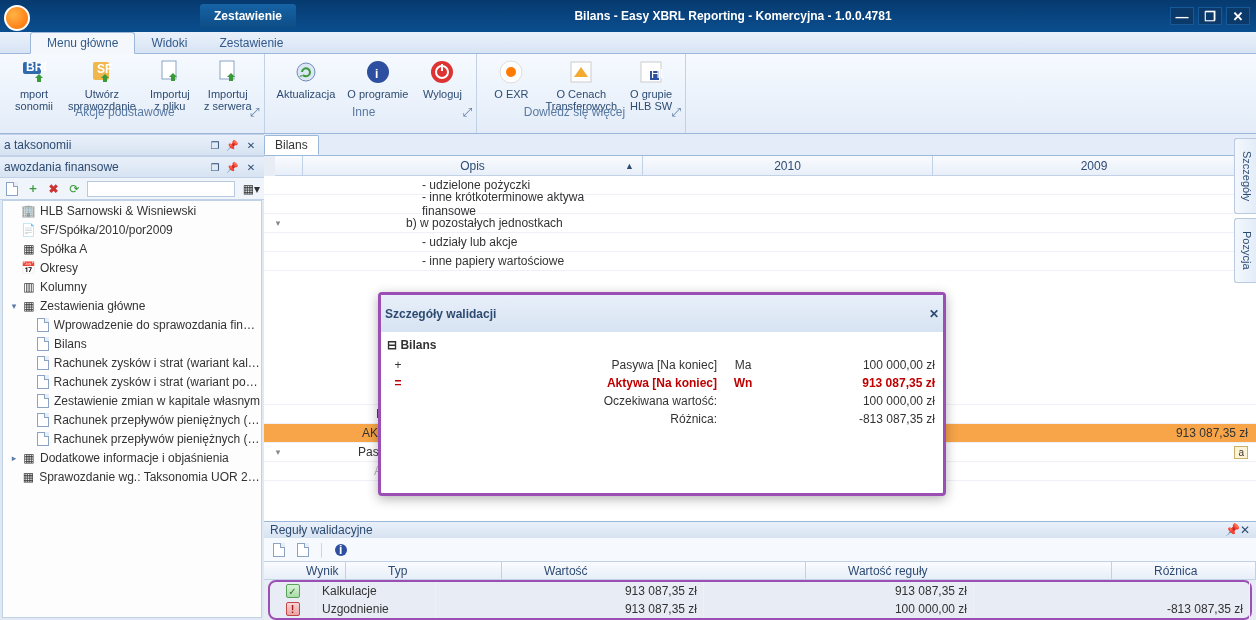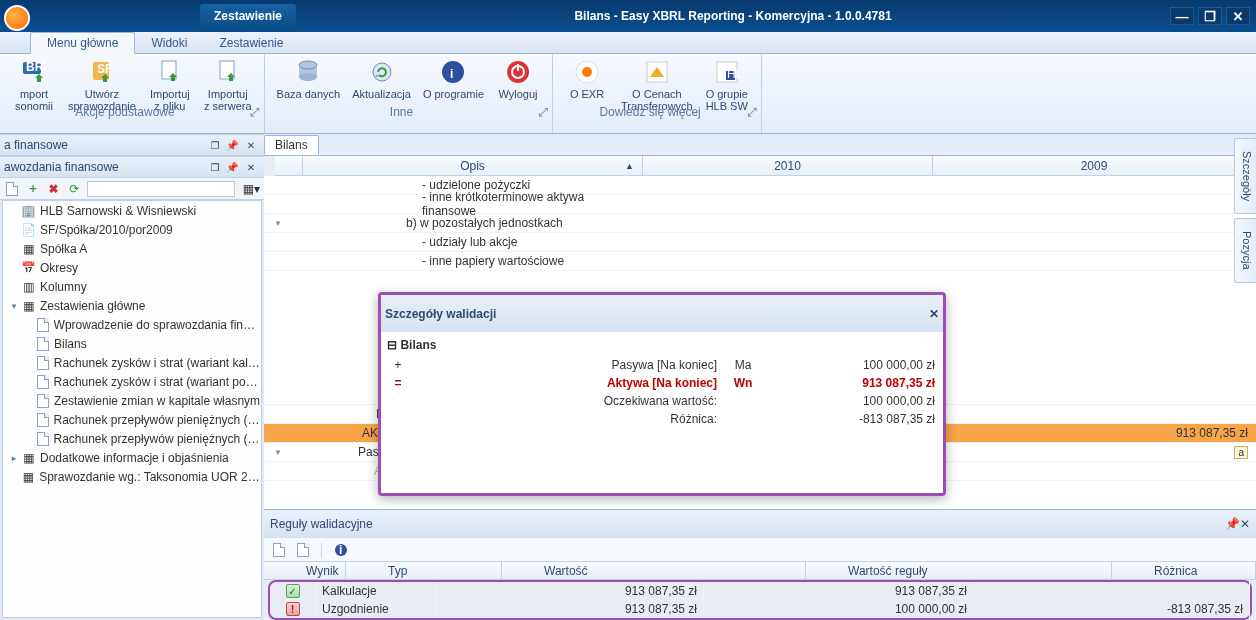--- a/index.html
+++ b/index.html
@@ -55,21 +55,21 @@
   .vp-head .x { margin-left:auto; color:#2d4b72; }
   .vp-body { padding:2px; }
   .vp-body .vtbl { width:100%; border-collapse:collapse; }
   .vp-body .vrow td { padding:2px 6px; font-size:12px; }
   .vp-body .vred td { color:#c00000; font-weight:bold; }
   .vp-body .vgrp { font-weight:600; padding:4px; }
   .vp-body .txt-r { text-align:right; }
   .collapsed-tabs { position:absolute; right:0; top:0; width:22px; display:flex; flex-direction:column; gap:4px; padding-top:4px; }
   .vtab { writing-mode:vertical-rl; background:linear-gradient(90deg,#f4f8fd,#e3ecf8); border:1px solid #b9c9df; border-right:none; padding:12px 3px; border-radius:3px 0 0 3px; color:#2d4b72; font-size:11px; }
   .bottom-panel { border-top:1px solid #9bb7d9; }
-  .bp-hdr { height:28px; background:linear-gradient(#e9f0fa,#d7e3f2); display:flex; align-items:center; padding:0 6px; color:#2d4b72; }
+  .bp-hdr { height:16px; background:linear-gradient(#e9f0fa,#d7e3f2); display:flex; align-items:center; padding:0 6px; color:#2d4b72; }
   .bp-hdr .spacer{flex:1;}
   .bp-tb { height:24px; display:flex; align-items:center; gap:6px; padding:0 6px; background:#f6faff; border-bottom:1px solid #c1d1e6;}
   .bp-tb .tb{width:18px;height:18px;display:flex;align-items:center;justify-content:center;}
   .bp-grid .ghdr { height:18px; background:linear-gradient(#f9fbfe,#e8eff9); display:flex; border-bottom:1px solid #c1d1e6;}
   .bp-grid .ghdr .gh { border-right:1px solid #c1d1e6; display:flex; align-items:center; padding:0 6px; color:#2d4b72;margin-left:36px;}
   .gh-wyn{width:46px;} .gh-typ{width:120px;} .gh-war{width:268px;text-align:right;} .gh-wr{width:270px;} .gh-roz{flex:1;text-align:center;}
   .bp-grid .brow { height:18px; display:flex; align-items:center; }
   .bp-grid .brow .bc{border-right:1px solid #eef2f8; padding:0 6px; height:100%; display:flex; align-items:center;}
   .bp-grid .brow .bc.r{justify-content:flex-end;}
   .bp-rounded { margin:0 4px; border:2px solid #9b4fb5; border-radius:8px; }
@@ -142,31 +142,20 @@
       <span class="rlbl">Importuj
 z serwera</span>
     </div>
     <div class="glabel"><span>Akcje podstawowe</span><span class="exp">⤢</span></div>
   </div>
 
   <div class="rgroup">
     <div class="rbtn">
       <span class="ricon">
           <svg width="26" height="26">
-            <ellipse cx="13" cy="6" rx="9" ry="4" fill="#b2c6e0"></ellipse>
-            <rect x="4" y="6" width="18" height="12" fill="#b2c6e0"></rect>
-            <ellipse cx="13" cy="18" rx="9" ry="4" fill="#9ab4d6"></ellipse>
-            <ellipse cx="13" cy="6" rx="9" ry="4" fill="none" stroke="#6e8cb5"></ellipse>
-          </svg>
-        </span>
-      <span class="rlbl">Baza danych</span>
-    </div>
-    <div class="rbtn">
-      <span class="ricon">
-          <svg width="26" height="26">
             <circle cx="13" cy="13" r="9" fill="#dbe7f5" stroke="#6e8cb5"></circle>
             <path d="M9 13 a4 4 0 1 1 1 3" fill="none" stroke="#3a9a3a" stroke-width="2"></path>
             <path d="M8 16 l-2 2 l4 -1z" fill="#3a9a3a"></path>
           </svg>
         </span>
       <span class="rlbl">Aktualizacja</span>
     </div>
     <div class="rbtn">
       <span class="ricon">
           <svg width="26" height="26">
@@ -221,21 +210,21 @@
 HLB SW</span>
     </div>
     <div class="glabel"><span>Dowiedz się więcej</span><span class="exp">⤢</span></div>
   </div>
 </div>
 
 <div class="workspace">
 
   <div class="sidepanels">
     <div class="panehdr">
-      <span>a finansowe</span>
+      <span>a taksonomii</span>
       <span class="spacer"></span>
       <span class="pinbtn">❐</span>
       <span class="pinbtn">📌</span>
       <span class="pinbtn">✕</span>
     </div>
     <div class="panehdr">
       <span>awozdania finansowe</span>
       <span class="spacer"></span>
       <span class="pinbtn">❐</span>
       <span class="pinbtn">📌</span>

